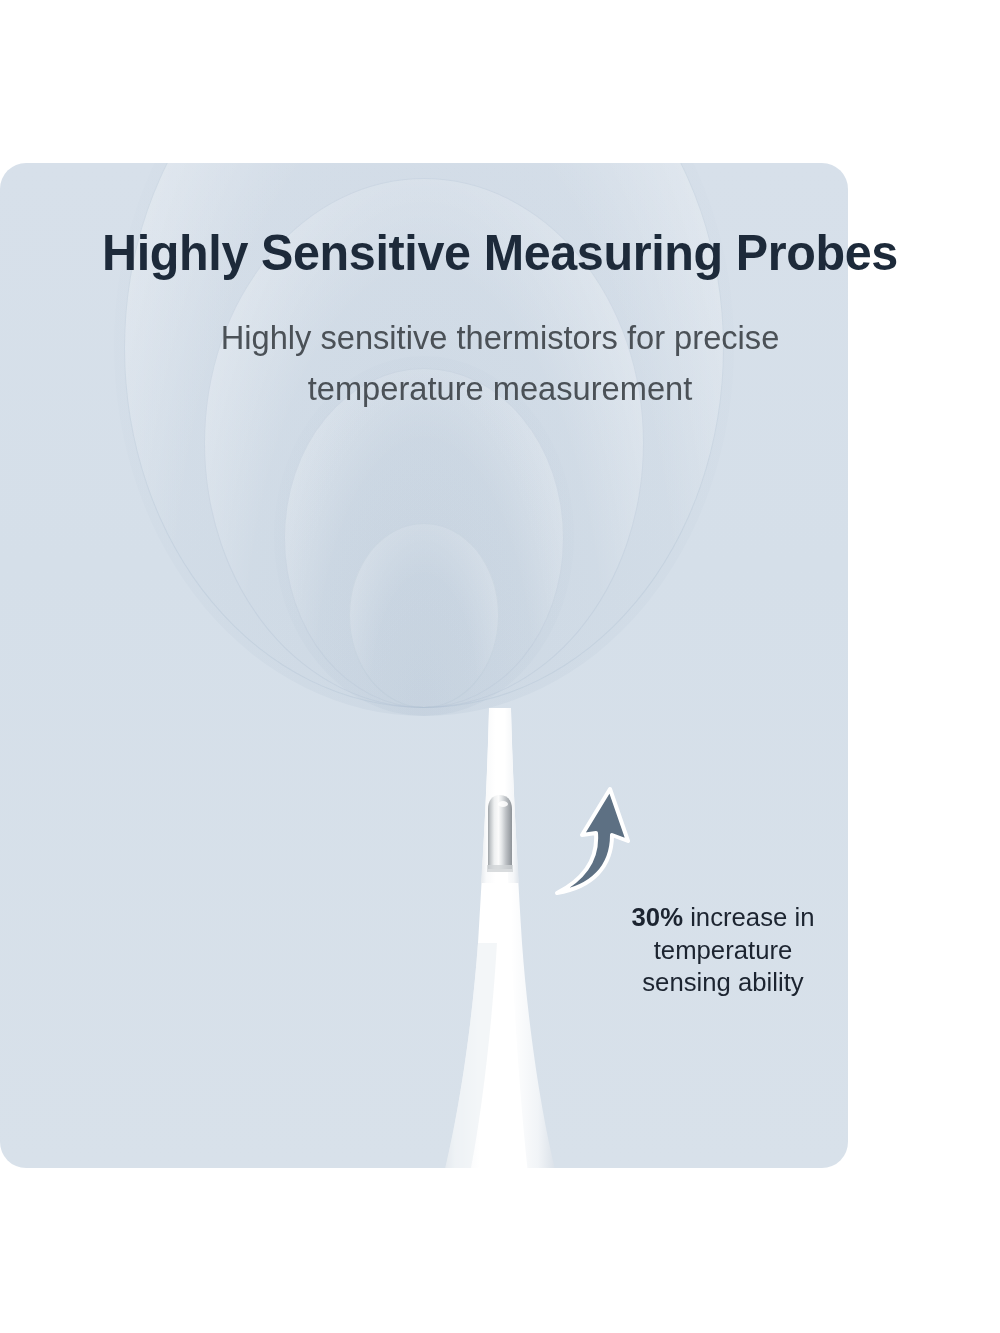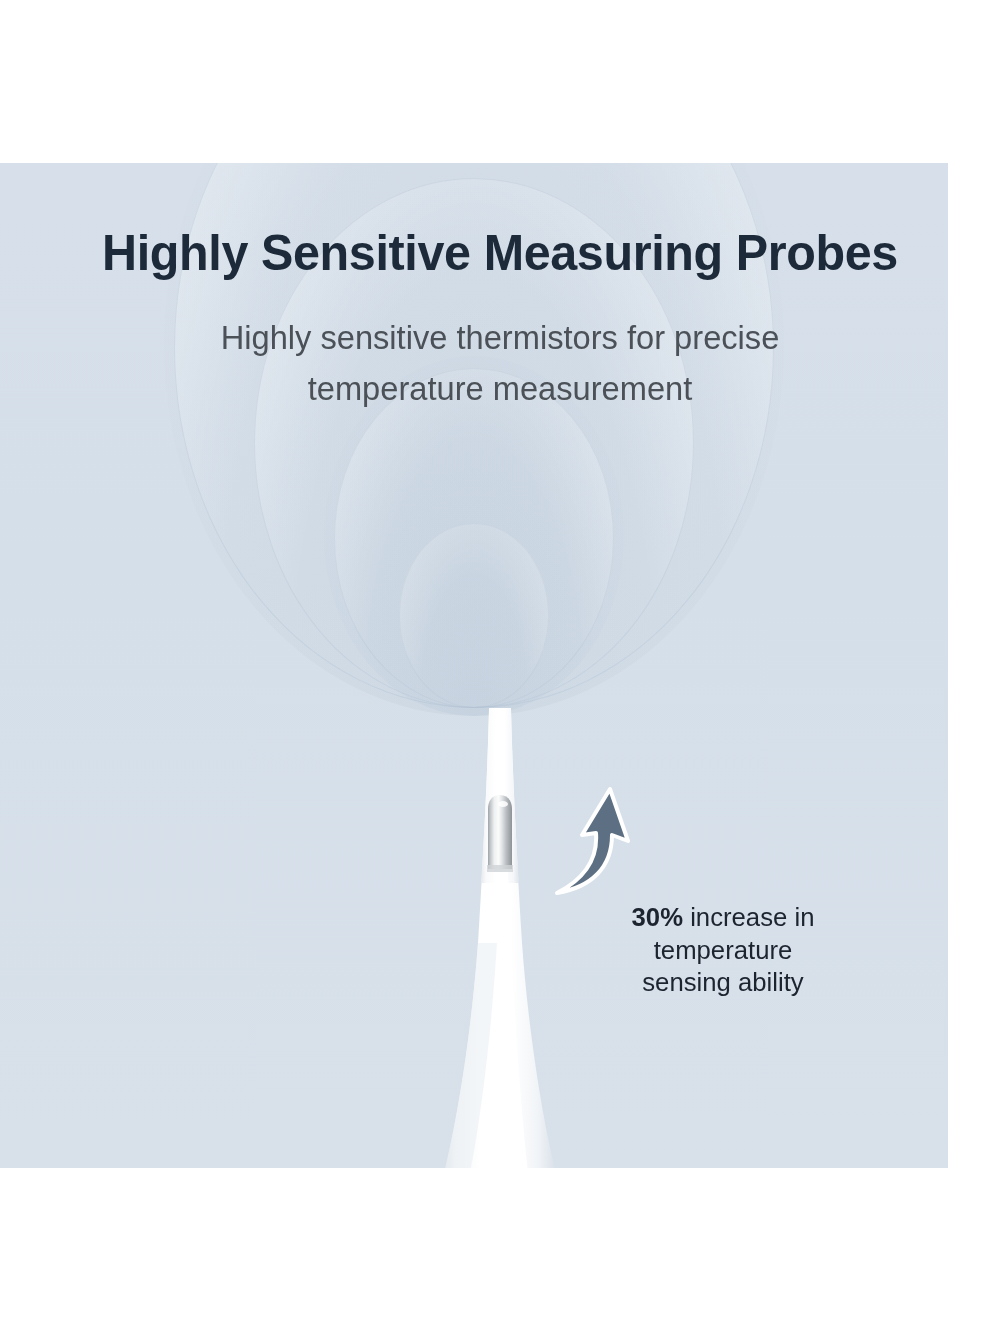--- a/index.html
+++ b/index.html
@@ -18,24 +18,25 @@
     height: 1333px;
     background: #ffffff;
     overflow: hidden;
   }
 
   
   #panel {
     position: absolute;
     left: 0;
     top: 163px;
-    width: 948px;
+    width: 848px;
     height: 1005px;
     background: linear-gradient(180deg, #d7e0ea 0%, #d5dfe9 40%, #d8e1ea 100%);
     overflow: hidden;
+    border-radius: 26px;
   }
 
   
   .ripple {
     position: absolute;
     border-radius: 50%;
     left: 50%;
     transform: translateX(-50%);
     pointer-events: none;
   }

